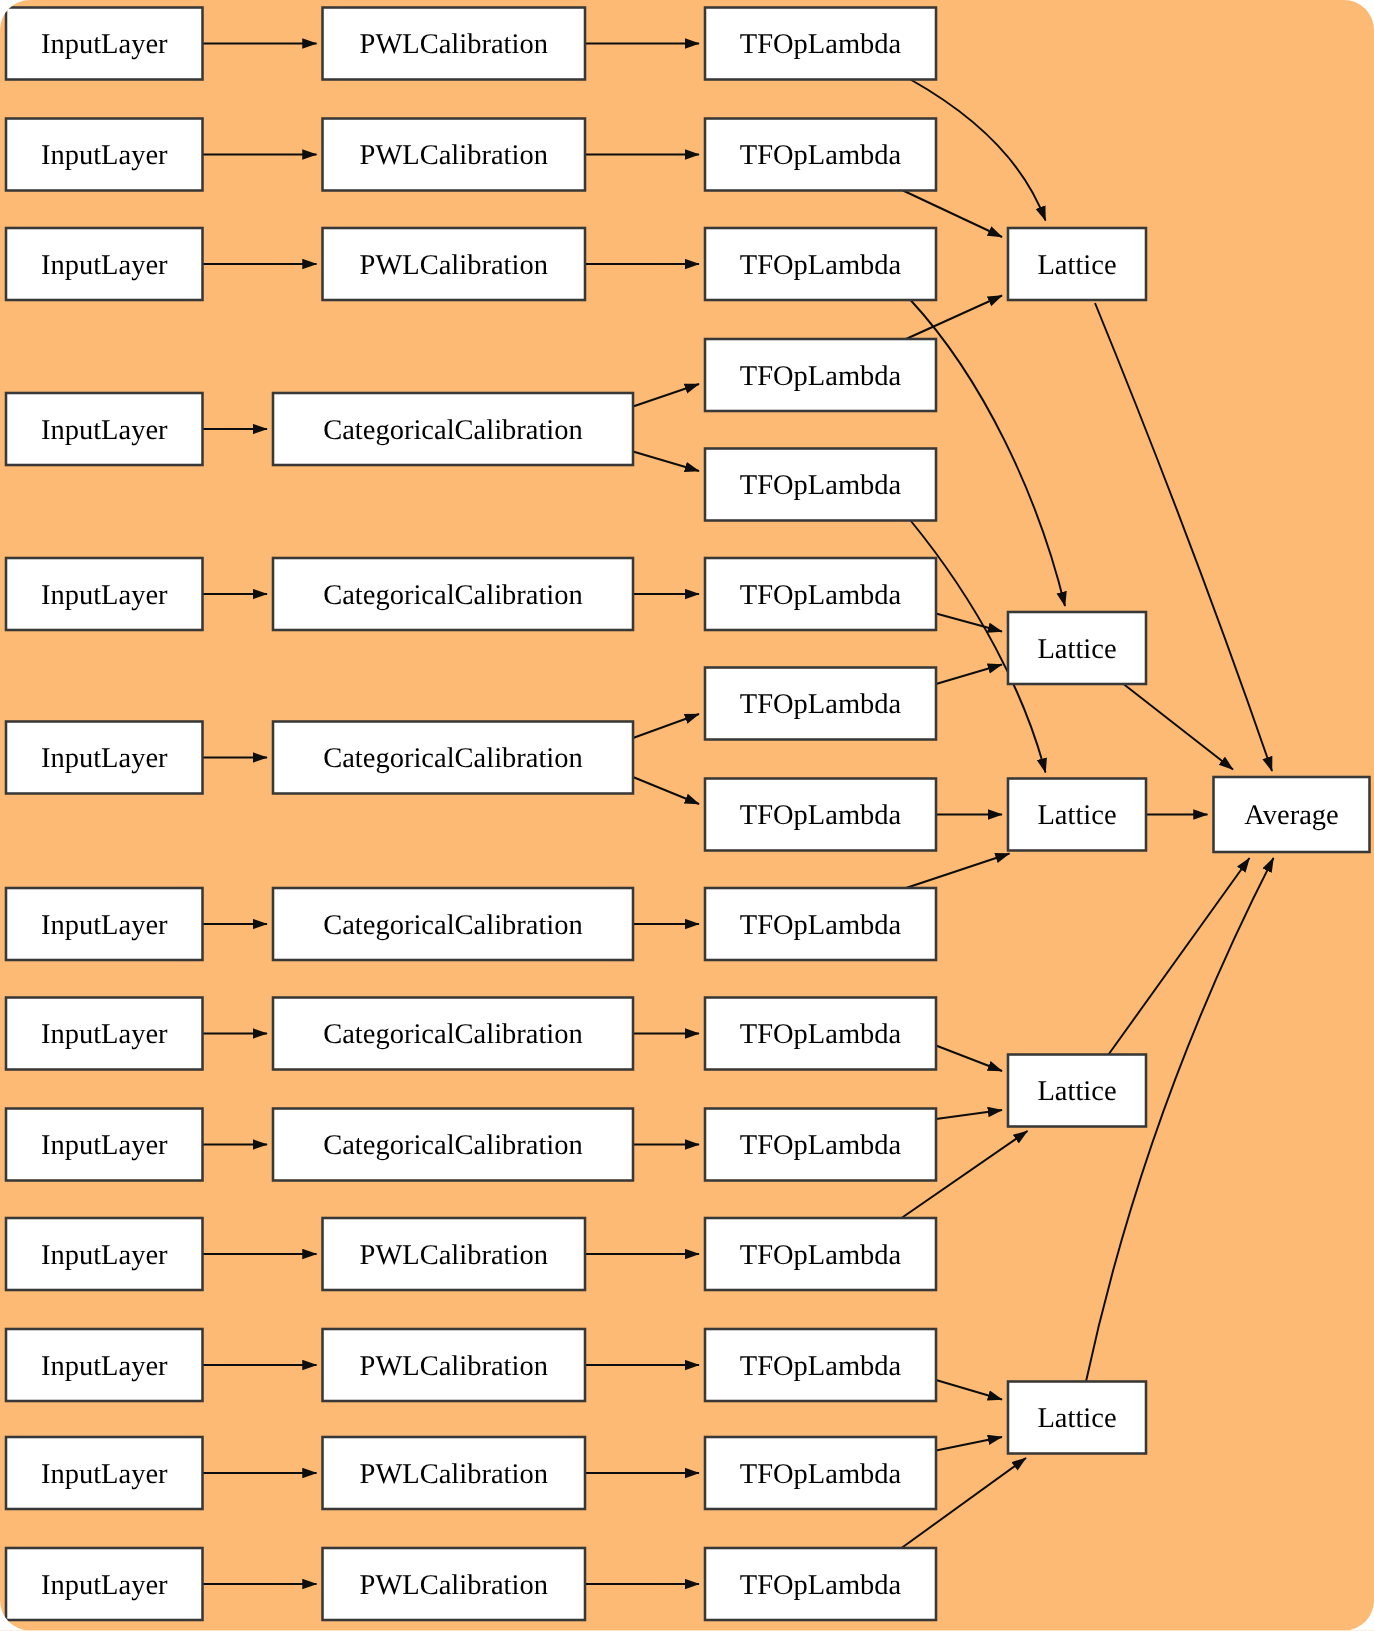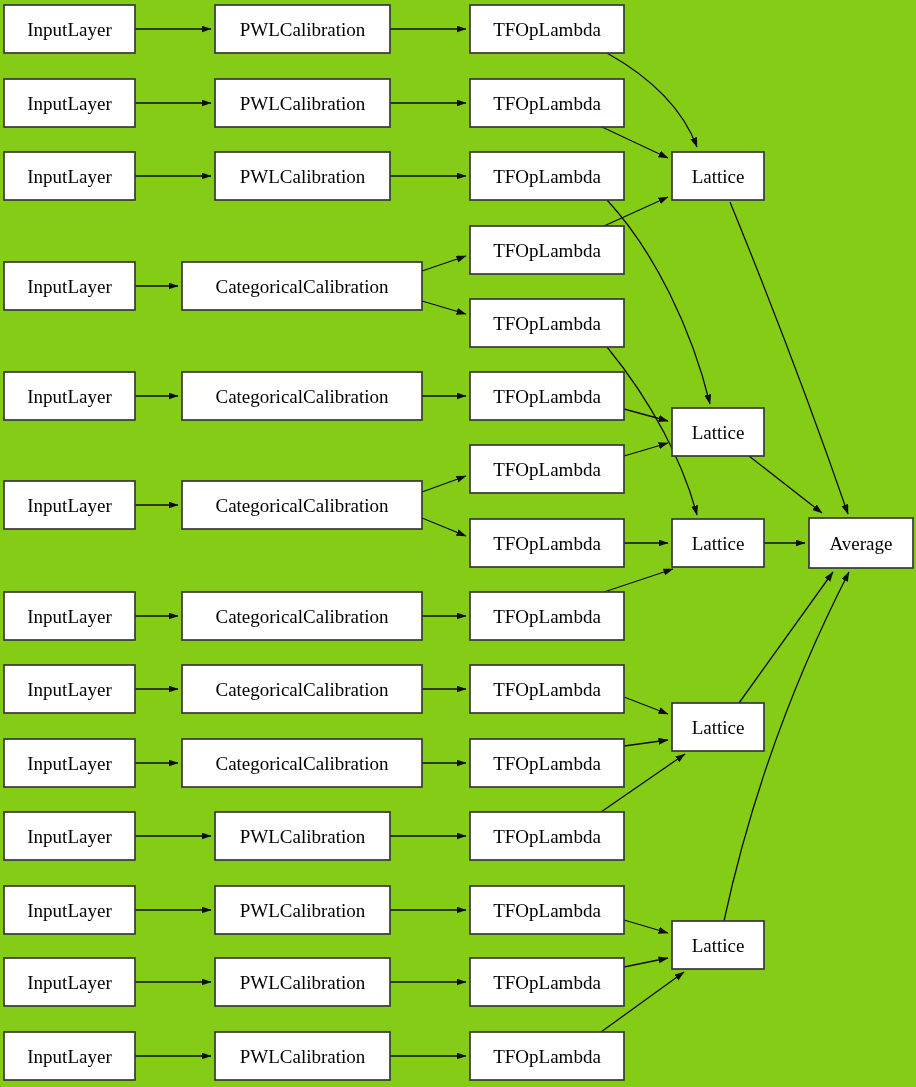--- a/index.html
+++ b/index.html
@@ -27,21 +27,21 @@
     fill: #000000;
   }
   .edge-path {
     fill: none;
     stroke-width: 1.3px;
   }
 </style>
 </head>
 <body>
 
-<div class="diagram-wrap" style="background: #84cc16;">
+<div class="diagram-wrap" style="background: #fdba74; border-radius: 20px;">
   <svg id="diagram" width="916" height="1087" viewBox="0 0 916 1087" xmlns="http://www.w3.org/2000/svg">
     <defs>
       <marker id="arrowhead" markerUnits="userSpaceOnUse" markerWidth="12" markerHeight="9" refX="9.5" refY="3.5" orient="auto">
         <path id="arrowhead-path" d="M 0 0 L 10 3.5 L 0 7 Z" fill="#0d0d0d"></path>
       </marker>
     </defs>
     <g id="edges-layer">
         <path d="M 135,29 L 211,29" class="edge-path" stroke="#0d0d0d" marker-end="url(#arrowhead)"></path>
         <path d="M 135,103 L 211,103" class="edge-path" stroke="#0d0d0d" marker-end="url(#arrowhead)"></path>
         <path d="M 135,176 L 211,176" class="edge-path" stroke="#0d0d0d" marker-end="url(#arrowhead)"></path>

